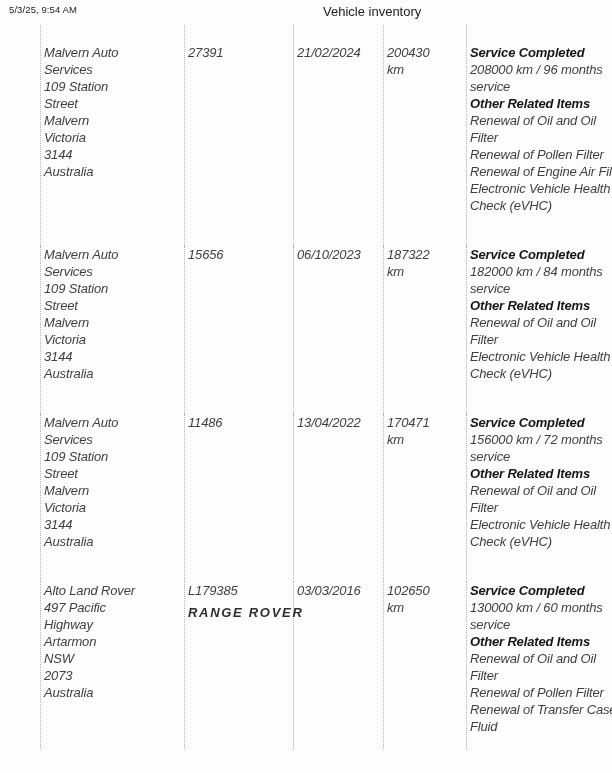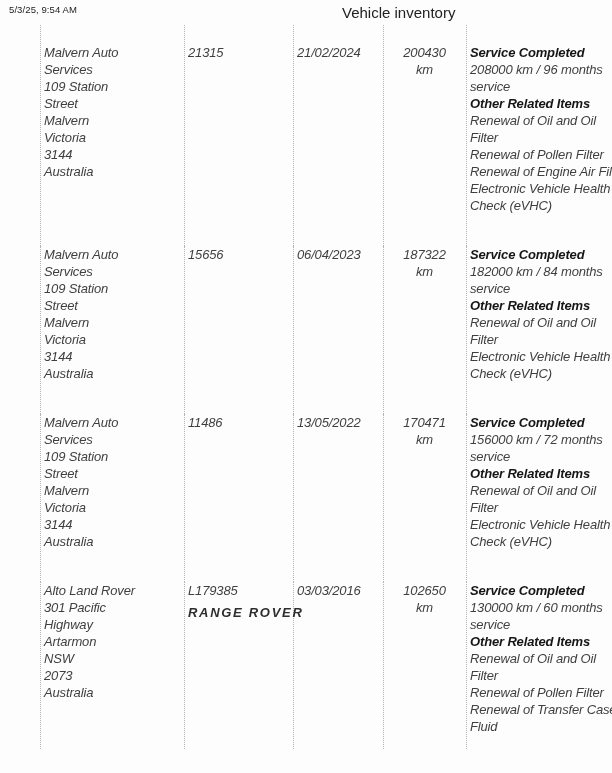--- a/index.html
+++ b/index.html
@@ -19,22 +19,22 @@
     position: absolute;
     top: 4px;
     left: 9px;
     font-size: 9.5px;
     color: #222;
     letter-spacing: 0.1px;
   }
   .print-header-title {
     position: absolute;
     top: 4px;
-    left: 342px;
-    font-size: 15px;
+    left: 323px;
+    font-size: 13px;
     color: #222;
   }
   table.service-table {
     border-collapse: collapse;
     table-layout: fixed;
     margin: 25px 0 0 40px;
     width: 567px;
   }
   table.service-table td {
     border-left: 1px dotted #b4b4b4;
@@ -51,21 +51,21 @@
   table.service-table tr:first-child td {
     padding-top: 19px;
   }
   table.service-table tr:last-child td {
     padding-bottom: 14px;
     margin-top: 12px;
   }
   td.col-dealer   { width: 136px; padding-left: 25px; }
   td.col-job      { width: 101px; }
   td.col-date     { width: 82px; }
-  td.col-odo      { width: 75px; padding-left: 4px; text-align: center; }
+  td.col-odo      { width: 75px; padding-left: 4px; }
   td.col-details  { width: 173px; }
   .line {
     white-space: nowrap;
   }
   .bold-line {
     font-weight: 700;
     color: #161616;
   }
   .brand-logo {
     display: block;
@@ -91,21 +91,21 @@
           <div class="line">Malvern Auto</div>
           <div class="line">Services</div>
           <div class="line">109 Station</div>
           <div class="line">Street</div>
           <div class="line">Malvern</div>
           <div class="line">Victoria</div>
           <div class="line">3144</div>
           <div class="line">Australia</div>
         </td>
     <td class="col-job">
-      <span class="line job-number">21315</span>
+      <span class="line job-number">27391</span>
       
     </td>
     <td class="col-date">
       <span class="line service-date">21/02/2024</span>
     </td>
     <td class="col-odo">
       <div class="line odometer-value">200430</div>
       <div class="line odometer-unit">km</div>
     </td>
     <td class="col-details details-cell">
@@ -130,21 +130,21 @@
           <div class="line">Malvern</div>
           <div class="line">Victoria</div>
           <div class="line">3144</div>
           <div class="line">Australia</div>
         </td>
     <td class="col-job">
       <span class="line job-number">15656</span>
       
     </td>
     <td class="col-date">
-      <span class="line service-date">06/04/2023</span>
+      <span class="line service-date">06/10/2023</span>
     </td>
     <td class="col-odo">
       <div class="line odometer-value">187322</div>
       <div class="line odometer-unit">km</div>
     </td>
     <td class="col-details details-cell">
           <div class="line bold-line">Service Completed</div>
           <div class="line">182000 km / 84 months</div>
           <div class="line">service</div>
           <div class="line bold-line">Other Related Items</div>
@@ -163,41 +163,41 @@
           <div class="line">Malvern</div>
           <div class="line">Victoria</div>
           <div class="line">3144</div>
           <div class="line">Australia</div>
         </td>
     <td class="col-job">
       <span class="line job-number">11486</span>
       
     </td>
     <td class="col-date">
-      <span class="line service-date">13/05/2022</span>
+      <span class="line service-date">13/04/2022</span>
     </td>
     <td class="col-odo">
       <div class="line odometer-value">170471</div>
       <div class="line odometer-unit">km</div>
     </td>
     <td class="col-details details-cell">
           <div class="line bold-line">Service Completed</div>
           <div class="line">156000 km / 72 months</div>
           <div class="line">service</div>
           <div class="line bold-line">Other Related Items</div>
           <div class="line">Renewal of Oil and Oil</div>
           <div class="line">Filter</div>
           <div class="line">Electronic Vehicle Health</div>
           <div class="line">Check (eVHC)</div>
         </td>
   </tr>
       <tr>
     <td class="col-dealer dealer-cell">
           <div class="line">Alto Land Rover</div>
-          <div class="line">301 Pacific</div>
+          <div class="line">497 Pacific</div>
           <div class="line">Highway</div>
           <div class="line">Artarmon</div>
           <div class="line">NSW</div>
           <div class="line">2073</div>
           <div class="line">Australia</div>
         </td>
     <td class="col-job">
       <span class="line job-number">L179385</span>
       <span class="brand-logo">RANGE ROVER</span>
     </td>

